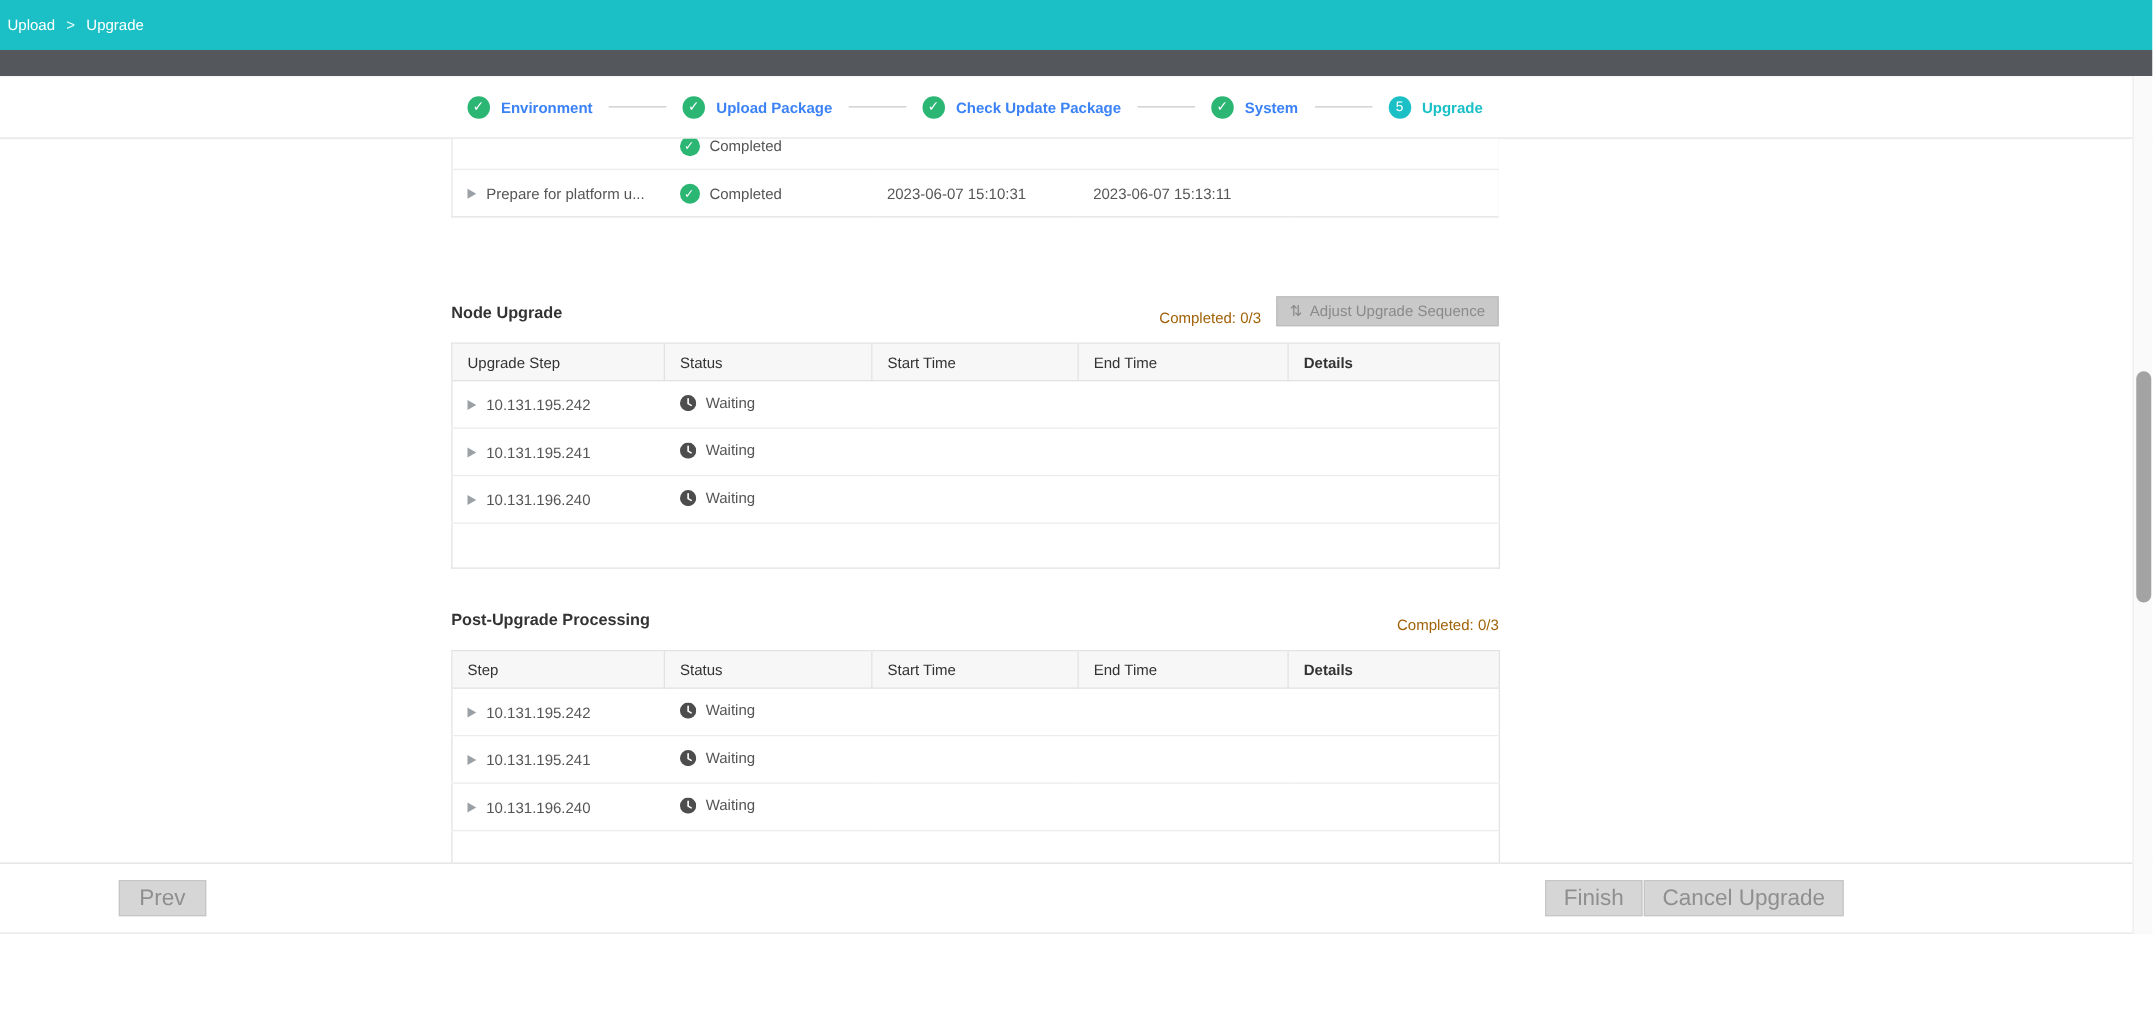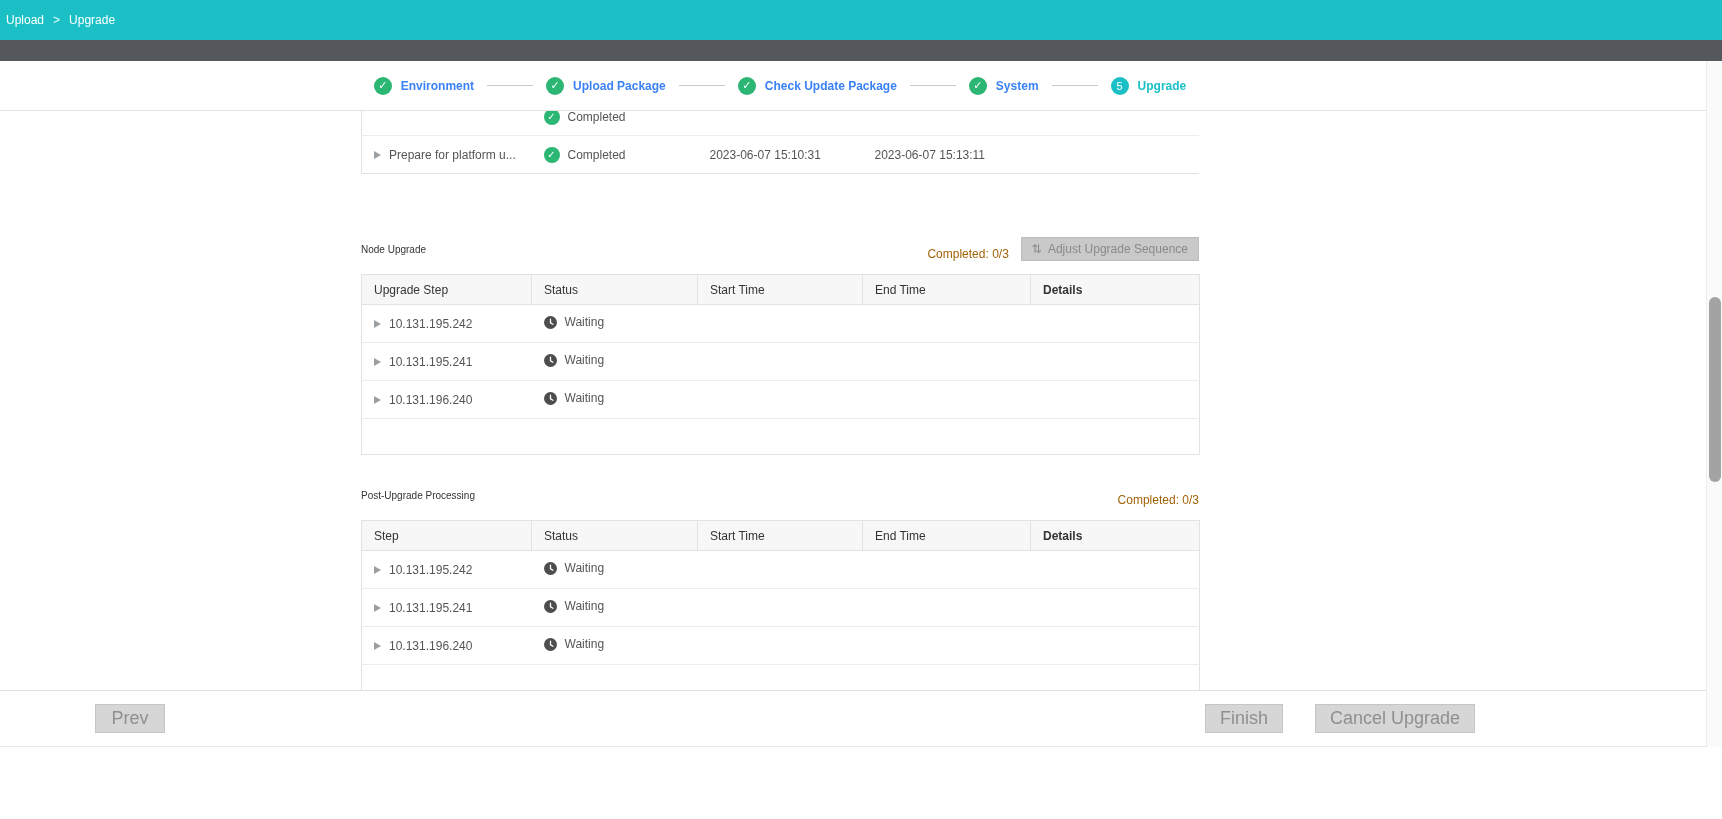--- a/index.html
+++ b/index.html
@@ -49,21 +49,21 @@
   .clock { flex:none; display:block; }
   .ts { color:#555; }
 
   
   .prepare-clip { height:100px; overflow:hidden; }
   .prepare-table { margin-top:-14px; border-top:none; }
 
   
   .section-head { display:flex; align-items:center; margin-top:22px; height:32px; }
   .section-head.post { margin-top:24px; }
-  .section-title { font-size:10px; font-weight:normal; color:#333; }
+  .section-title { font-size:13px; font-weight:bold; color:#333; }
   .section-right { margin-left:auto; display:flex; align-items:center; gap:12px; }
   .completed-count { color:#a16207;margin-top:10px; }
   .btn-adjust {
     height:24px; padding:0 10px; background:#c9c9c9; color:#8a8a8a;
     border:1px solid #bdbdbd; display:inline-flex; align-items:center; gap:6px;
     font-size:12px; font-family:inherit; cursor:default;
   }
   .sort-icon { font-size:12px; }
   .table-gap { height:9px; }
 
@@ -72,21 +72,21 @@
     position:absolute; left:0; right:0; top:690px; height:57px;
     border-top:1px solid #e0e0e0; border-bottom:1px solid #e6e6e6;
     background:#fff; display:flex; align-items:center;
   }
   .btn {
     height:29px; min-width:70px; padding:0 14px;
     background:#d6d6d6; color:#8f8f8f; border:1px solid #c6c6c6;
     font-size:18px; font-family:inherit; cursor:default;
   }
   .btn-prev { margin-left:95px; }
-  .footer-right { margin-left:auto; margin-right:247px; display:flex; gap:32px; }
+  .footer-right { margin-left:auto; margin-right:247px; display:flex; gap:1px; }
 
   
   .scrollbar { position:absolute; top:61px; right:0; width:16px; height:686px; background:#fafafa; border-left:1px solid #ededed; }
   .scroll-thumb { position:absolute; top:236px; left:2px; width:12px; height:185px; background:#a3a3a3; border-radius:6px; }
 </style>
 </head>
 <body>
 
 <div class="topbar">
   <nav class="breadcrumb">

